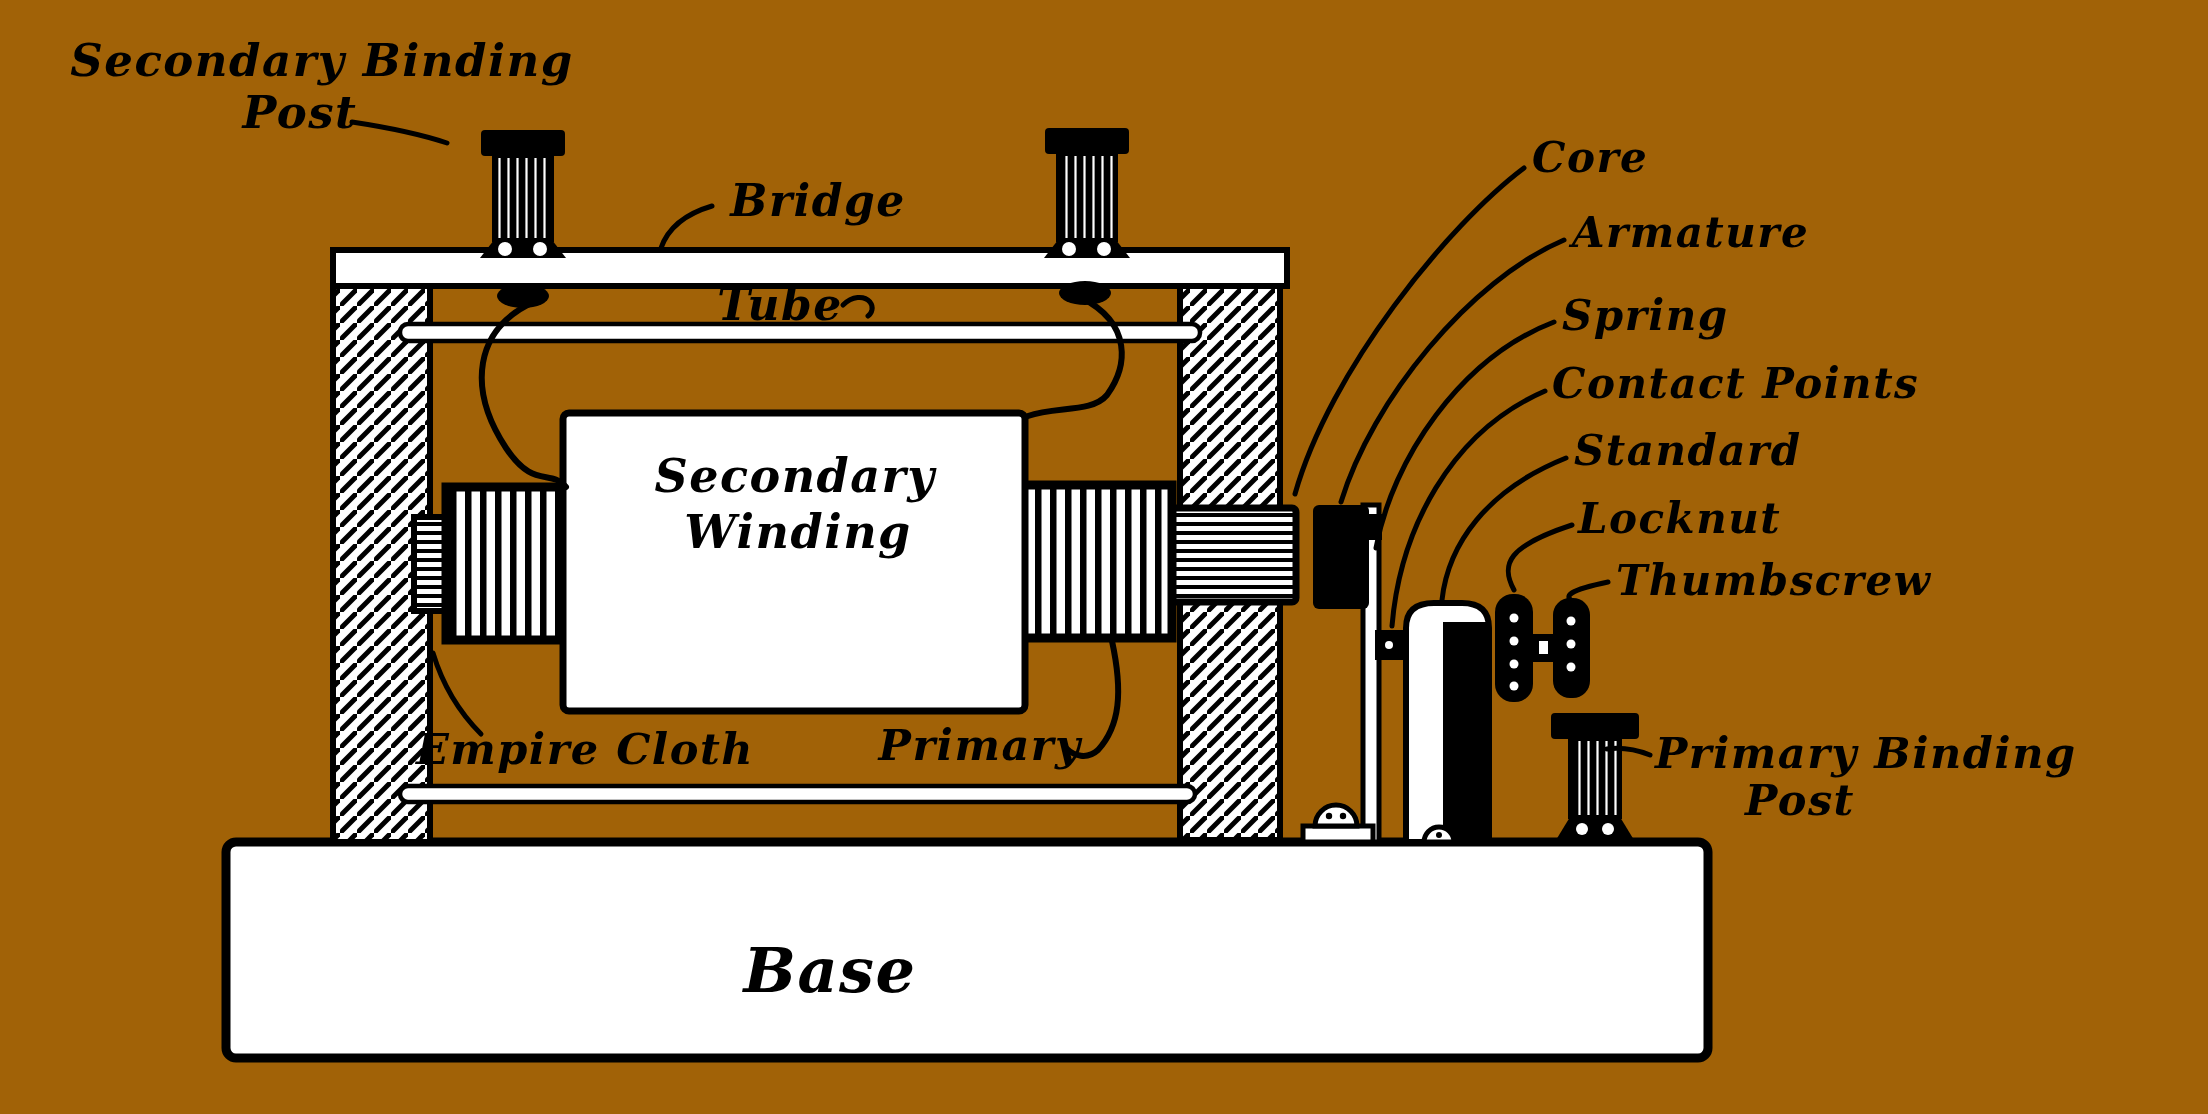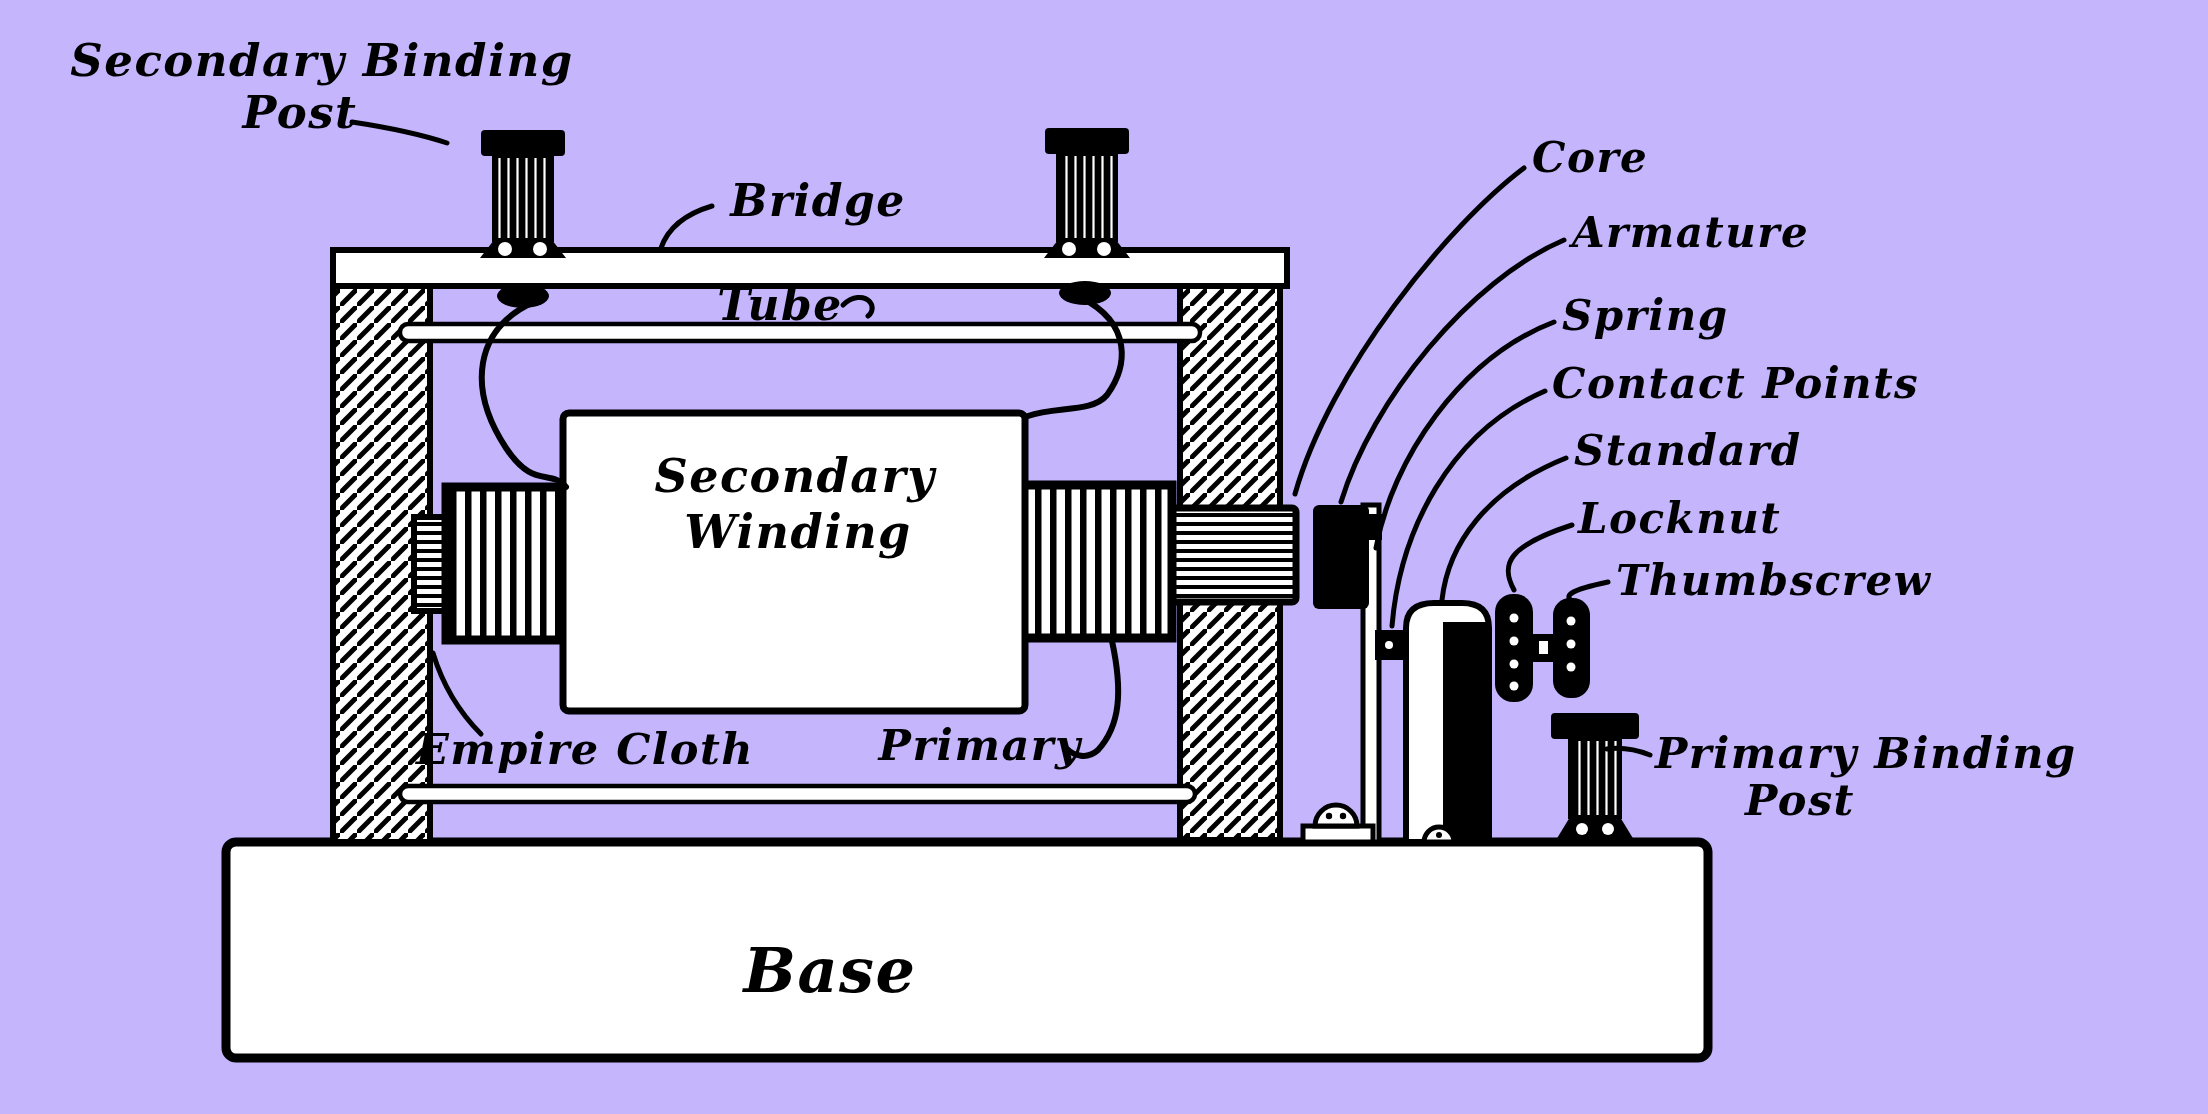--- a/index.html
+++ b/index.html
@@ -1,16 +1,16 @@
 <!DOCTYPE html>
 <html><head>
 <meta charset="utf-8">
 <style>
   html,body{margin:0;padding:0;background:#ffffff;}
-  .stage{position:relative;width:2208px;height:1114px;background:#c4b5fd;overflow:hidden;}
+  .stage{position:relative;width:2208px;height:1114px;background:#a16207;overflow:hidden;}
   svg{display:block;}
   .lbl{font-family:"DejaVu Serif", serif;font-style:italic;font-weight:700;fill:#000;letter-spacing:1.5px;}
   .ink{stroke:#000;fill:none;stroke-linecap:round;}
 </style>
 </head>
 <body>
 
 <div class="stage">
 <svg width="2208" height="1114" viewBox="0 0 2208 1114" xmlns="http://www.w3.org/2000/svg">
   <defs>

